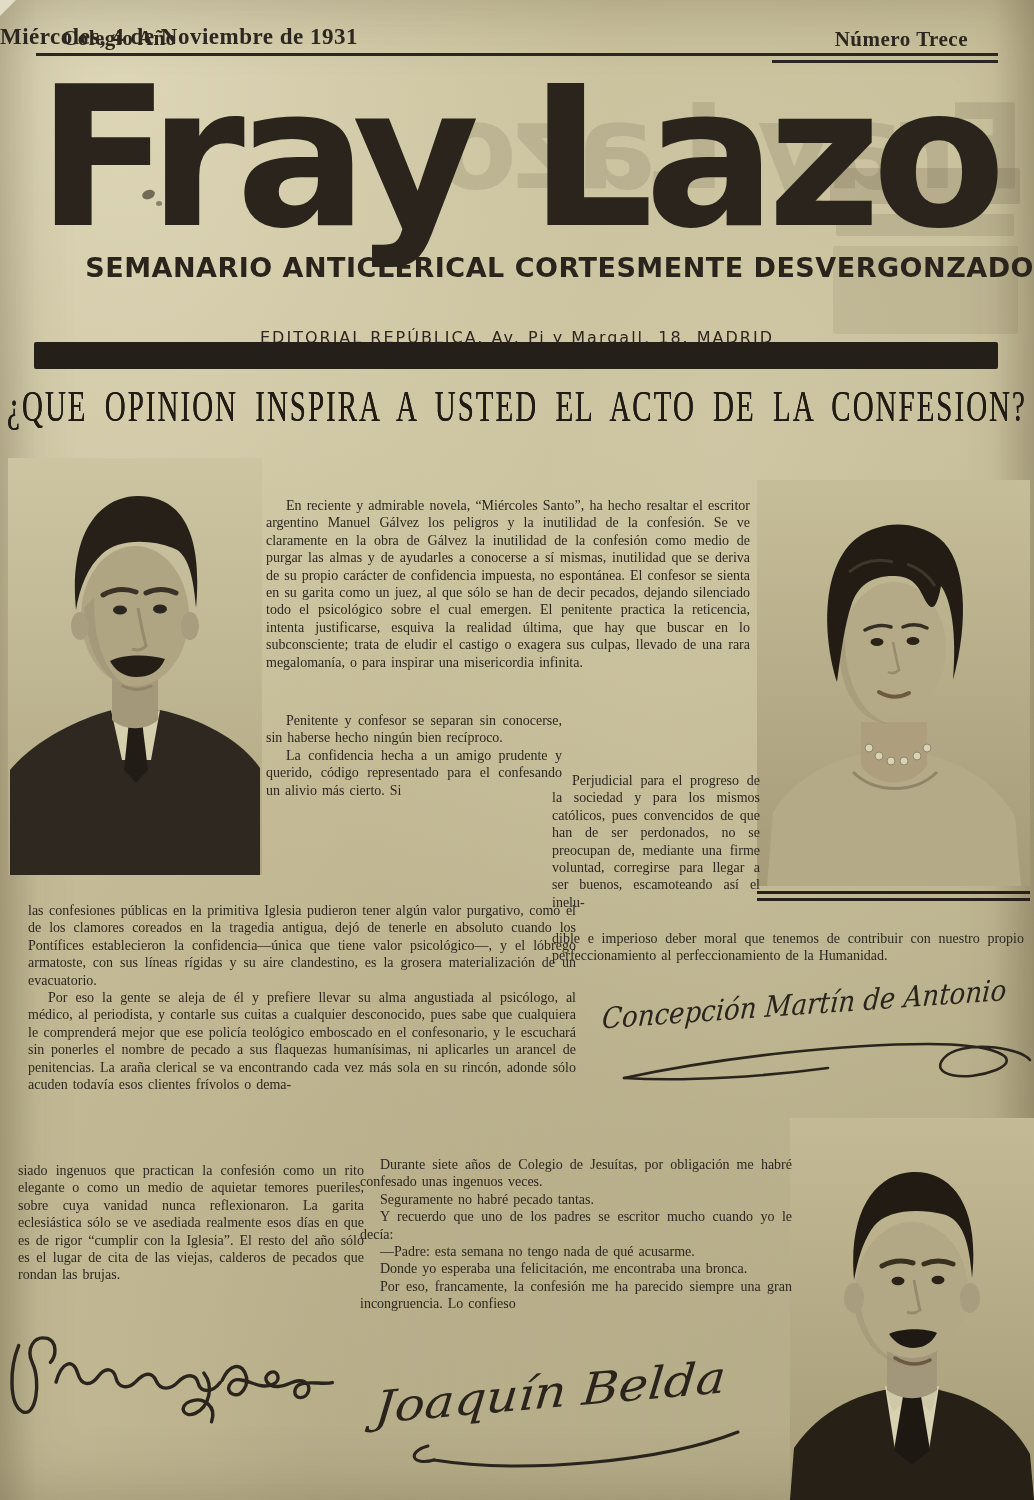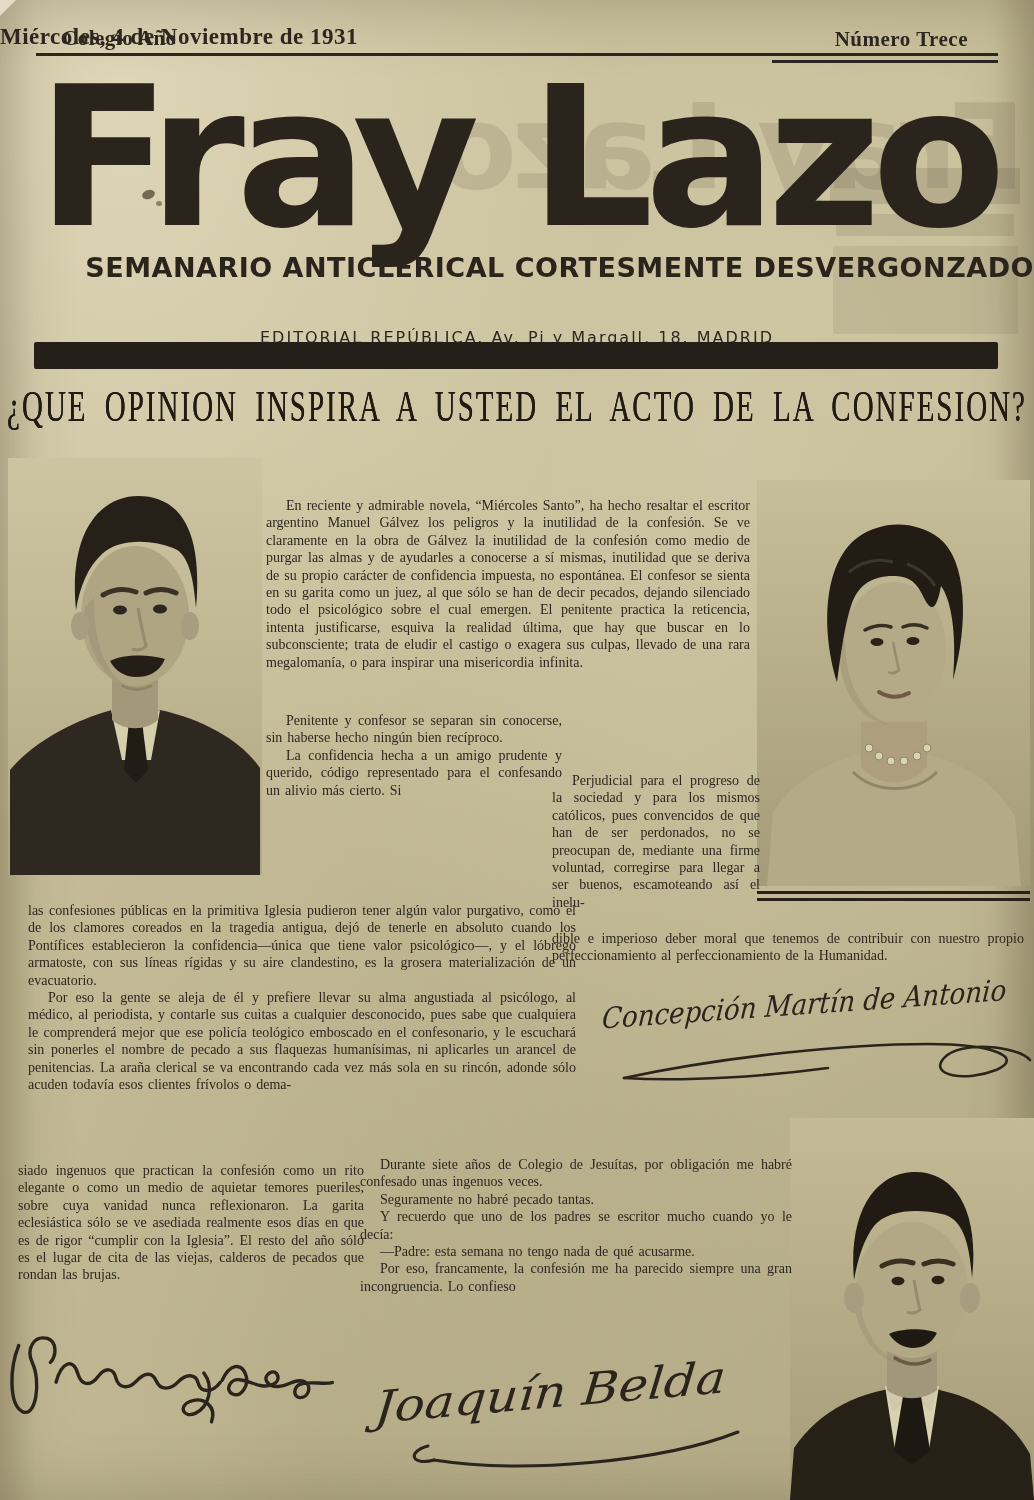--- a/index.html
+++ b/index.html
@@ -229,20 +229,21 @@
       <path d="M99,216 C112,210 135,210 147,215 C141,227 131,230 123,230 C114,230 105,225 99,216 Z" fill="#1f1913"></path>
       <path d="M105,240 q18,11 35,2" stroke="#6b5a42" stroke-width="3.5" fill="none" stroke-linecap="round"></path>
     </svg>
   </div>
 
   <div class="tblock" style="left:360px; top:1156px; width:432px;">
     <p>Durante siete años de Colegio de Jesuítas, por obligación me habré confesado unas ingenuos veces.</p>
     <p>Seguramente no habré pecado tantas.</p>
     <p>Y recuerdo que uno de los padres se escritor mucho cuando yo le decía:</p>
     <p>—Padre: esta semana no tengo nada de qué acusarme.</p>
+    <p>Donde yo esperaba una felicitación, me encontraba una bronca.</p>
     <p>Por eso, francamente, la confesión me ha parecido siempre una gran incongruencia. Lo confieso</p>
   </div>
 
   <div class="sig" style="left:372px; top:1352px; width:420px;" role="img" aria-label="Joaquín Belda">
     <svg width="420" height="135" viewBox="0 0 420 135">
       <text x="14" y="70" font-size="44" textLength="352" lengthAdjust="spacingAndGlyphs" transform="rotate(-5 14 70) skewX(-10)">Joaquín Belda</text>
       <g stroke="#2a241c" stroke-width="3" fill="none" stroke-linecap="round">
         <path d="M62,108 C150,122 290,110 366,80"></path>
         <path d="M62,108 C40,114 34,100 56,94"></path>
       </g>

